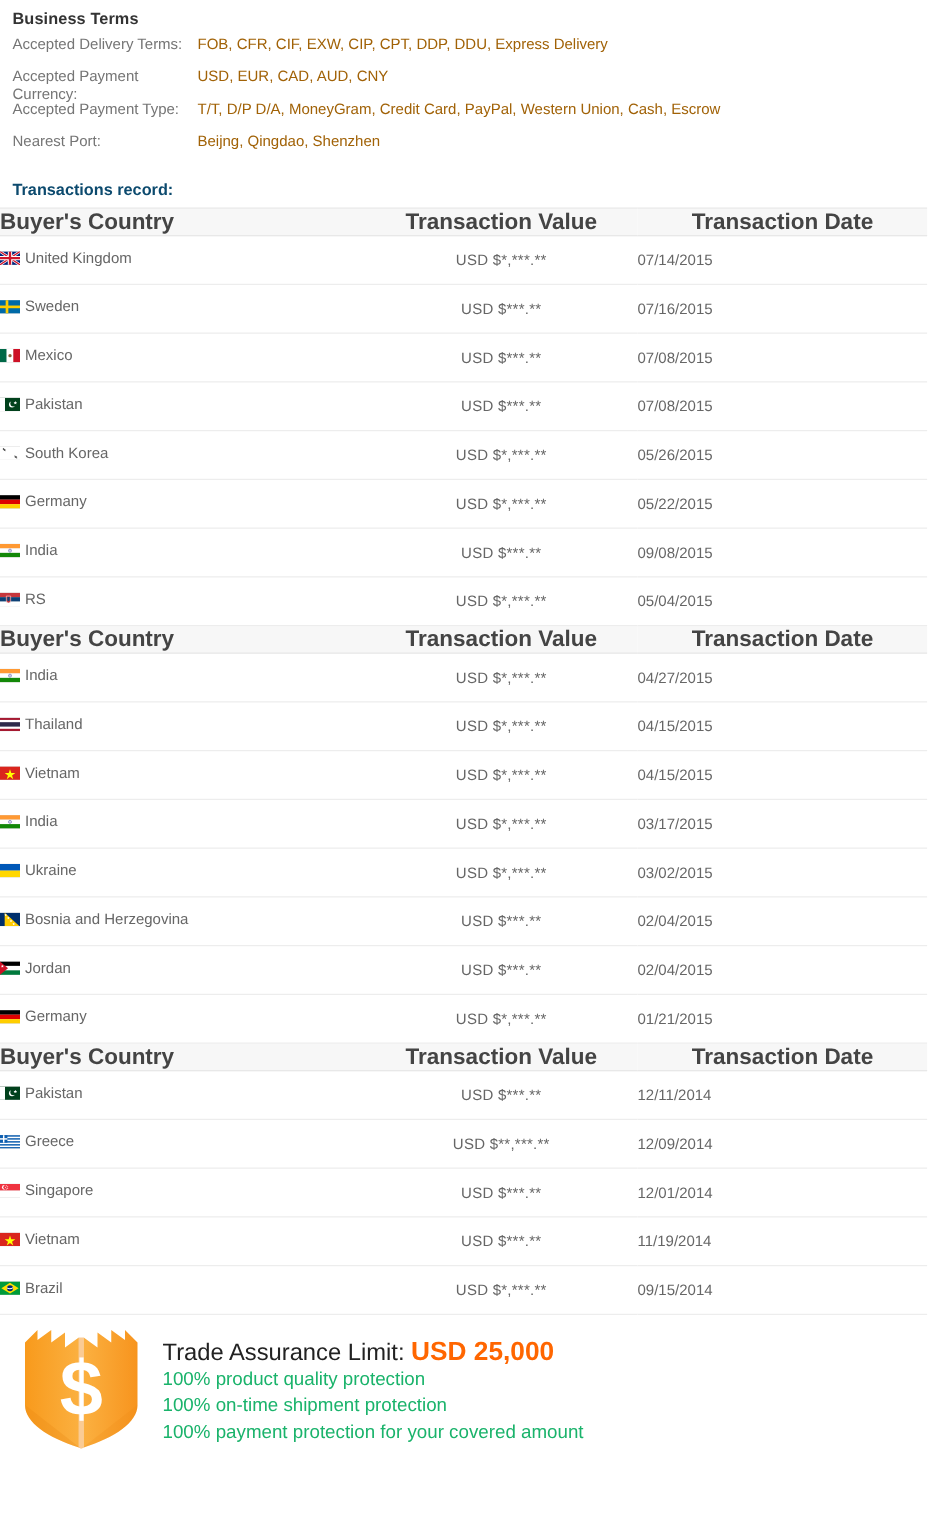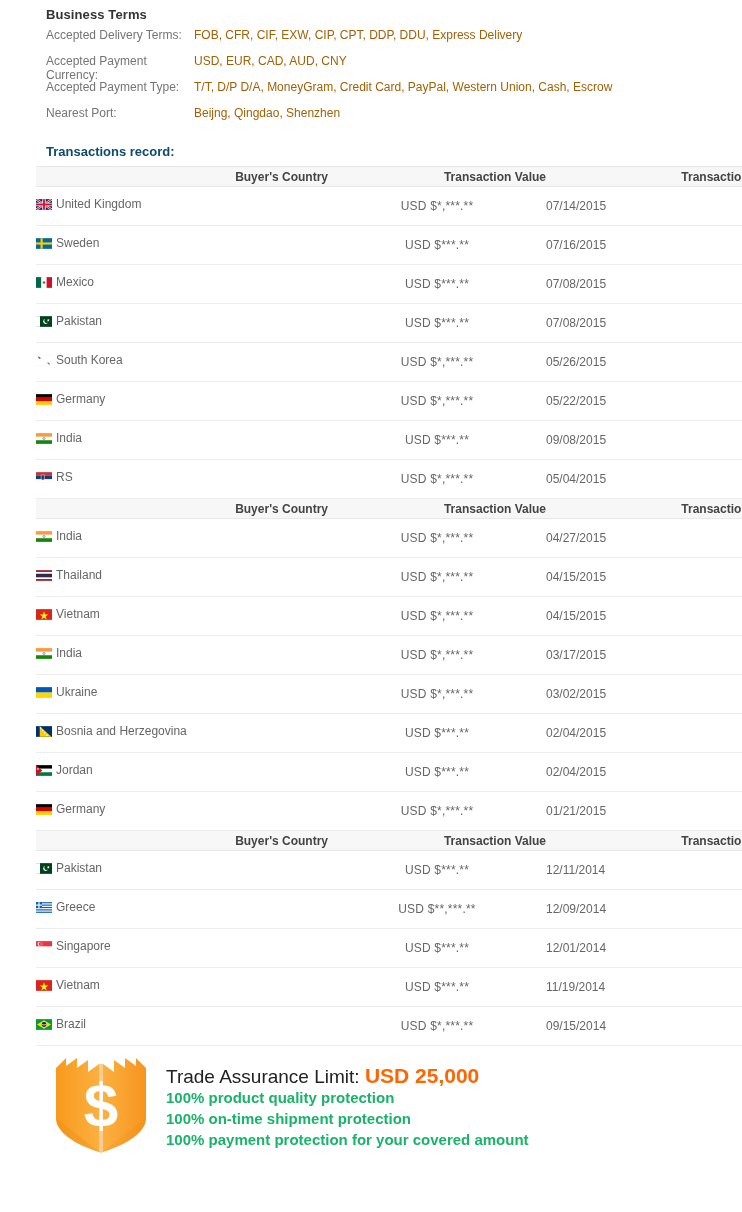--- a/index.html
+++ b/index.html
@@ -3,21 +3,21 @@
 <meta charset="utf-8">
 <style>
   * { box-sizing: border-box; }
   html, body {
     margin: 0; padding: 0;
     width: 742px; height: 1212px;
     background: #ffffff;
     font-family: "Liberation Sans", sans-serif;
     -webkit-font-smoothing: antialiased;
   }
-  .page { width: 742px; height: 1212px; position: relative; overflow: hidden; background:#fff;padding-left:36px; }
+  .page { width: 742px; height: 1212px; position: relative; overflow: hidden; background:#fff; }
 
   
   .section-title {
     font-size: 13px;
     font-weight: bold;
     color: #333333;
     padding: 7px 0 6px 10px;
     letter-spacing: .1px;
   }
   .terms { padding: 0 0 4px 0; }
@@ -51,25 +51,24 @@
   }
   table.trx col.c1 { width: 292px; }
   table.trx col.c2 { width: 218px; }
   table.trx col.c3 { width: 232px; }
 
   table.trx thead th, table.trx tr.grp-head td {
     background: #f7f7f7;
     border-top: 1px solid #e8e8e8;
     border-bottom: 1px solid #e8e8e8;
     height: 20px;
-    font-size: 12px;
+    font-size: 18px;
     font-weight: bold;
     color: #444444;
     padding: 0;
-    text-align: right;
   }
   .th-country { text-align: left; padding-left: 20px; }
   .th-value   { text-align: center; }
   .th-date    { text-align: center; }
 
   table.trx tbody td {
     height: 39px;
     border-bottom: 1px solid #ededed;
     font-size: 12px;
     color: #666666;
@@ -111,21 +110,21 @@
     line-height: 20px;
     white-space: nowrap;
   }
   .ta-limit .amount {
     color: #ff6600;
     font-weight: bold;
     font-size: 21px;
   }
   .ta-line {
     color: #1ab36b;
-    font-weight: bold;
+    font-weight: normal;
     font-size: 15px;
     line-height: 21px;
     white-space: nowrap;
   }
 </style>
 </head>
 <body>
 
 <div class="page">
 

